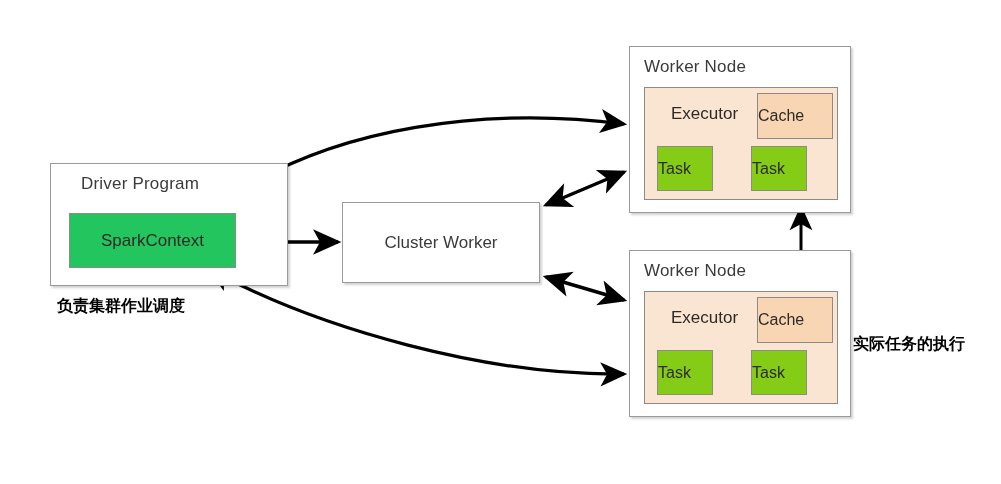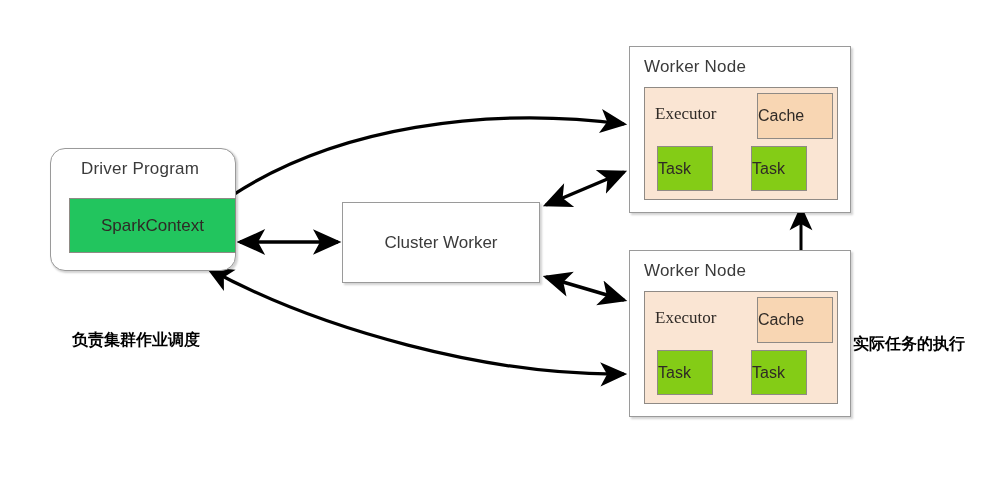--- a/index.html
+++ b/index.html
@@ -28,21 +28,21 @@
   }
   .box-title {
     position: absolute;
     color: #3b3b3b;
     font-size: 17px;
     letter-spacing: 0.2px;
     white-space: nowrap;
   }
 
   
-  #driver-program { left: 50px; top: 148px; width: 186px; height: 123px; border-radius: 15px; }
+  #driver-program { left: 50px; top: 163px; width: 238px; height: 123px; }
   #driver-title { left: 30px; top: 10px; }
   #sparkcontext {
     left: 18px; top: 49px; width: 167px; height: 55px;
     background: #22c55e;
     border: 1.5px solid #8f8a85;
     box-sizing: border-box;
   }
   .inner-label {
     position: absolute;
     left: 0; right: 0; top: 50%;
@@ -65,25 +65,24 @@
 
   .executor {
     position: absolute;
     left: 14px; top: 40px; width: 194px; height: 113px;
     background: #fae5d3;
     border: 1.5px solid #8f8a85;
     box-sizing: border-box;
   }
   .executor-label {
     position: absolute;
-    left: 10px; top: 16px;
+    left: 26px; top: 16px;
     color: #2f2a26;
     font-size: 17px;
     white-space: nowrap;
-    font-family: Liberation Serif, serif;
   }
   .cache {
     position: absolute;
     left: 112px; top: 5px; width: 76px; height: 46px;
     background: #f8d6b3;
     border: 1.5px solid #8f8a85;
     box-sizing: border-box;
   }
   .task {
     position: absolute;
@@ -105,21 +104,21 @@
   }
 
   
   .annotation {
     position: absolute;
     color: #000000;
     font-weight: bold;
     font-size: 16px;
     white-space: nowrap;
   }
-  #annotation-driver { left: 72px; top: 296px; margin-top: 34px; }
+  #annotation-driver { left: 57px; top: 296px; }
   #annotation-worker { left: 853px; top: 334px; text-align: center; }
 
   
   #arrows {
     position: absolute;
     left: 0; top: 0;
     width: 1001px; height: 484px;
     pointer-events: none;
   }
 </style>

